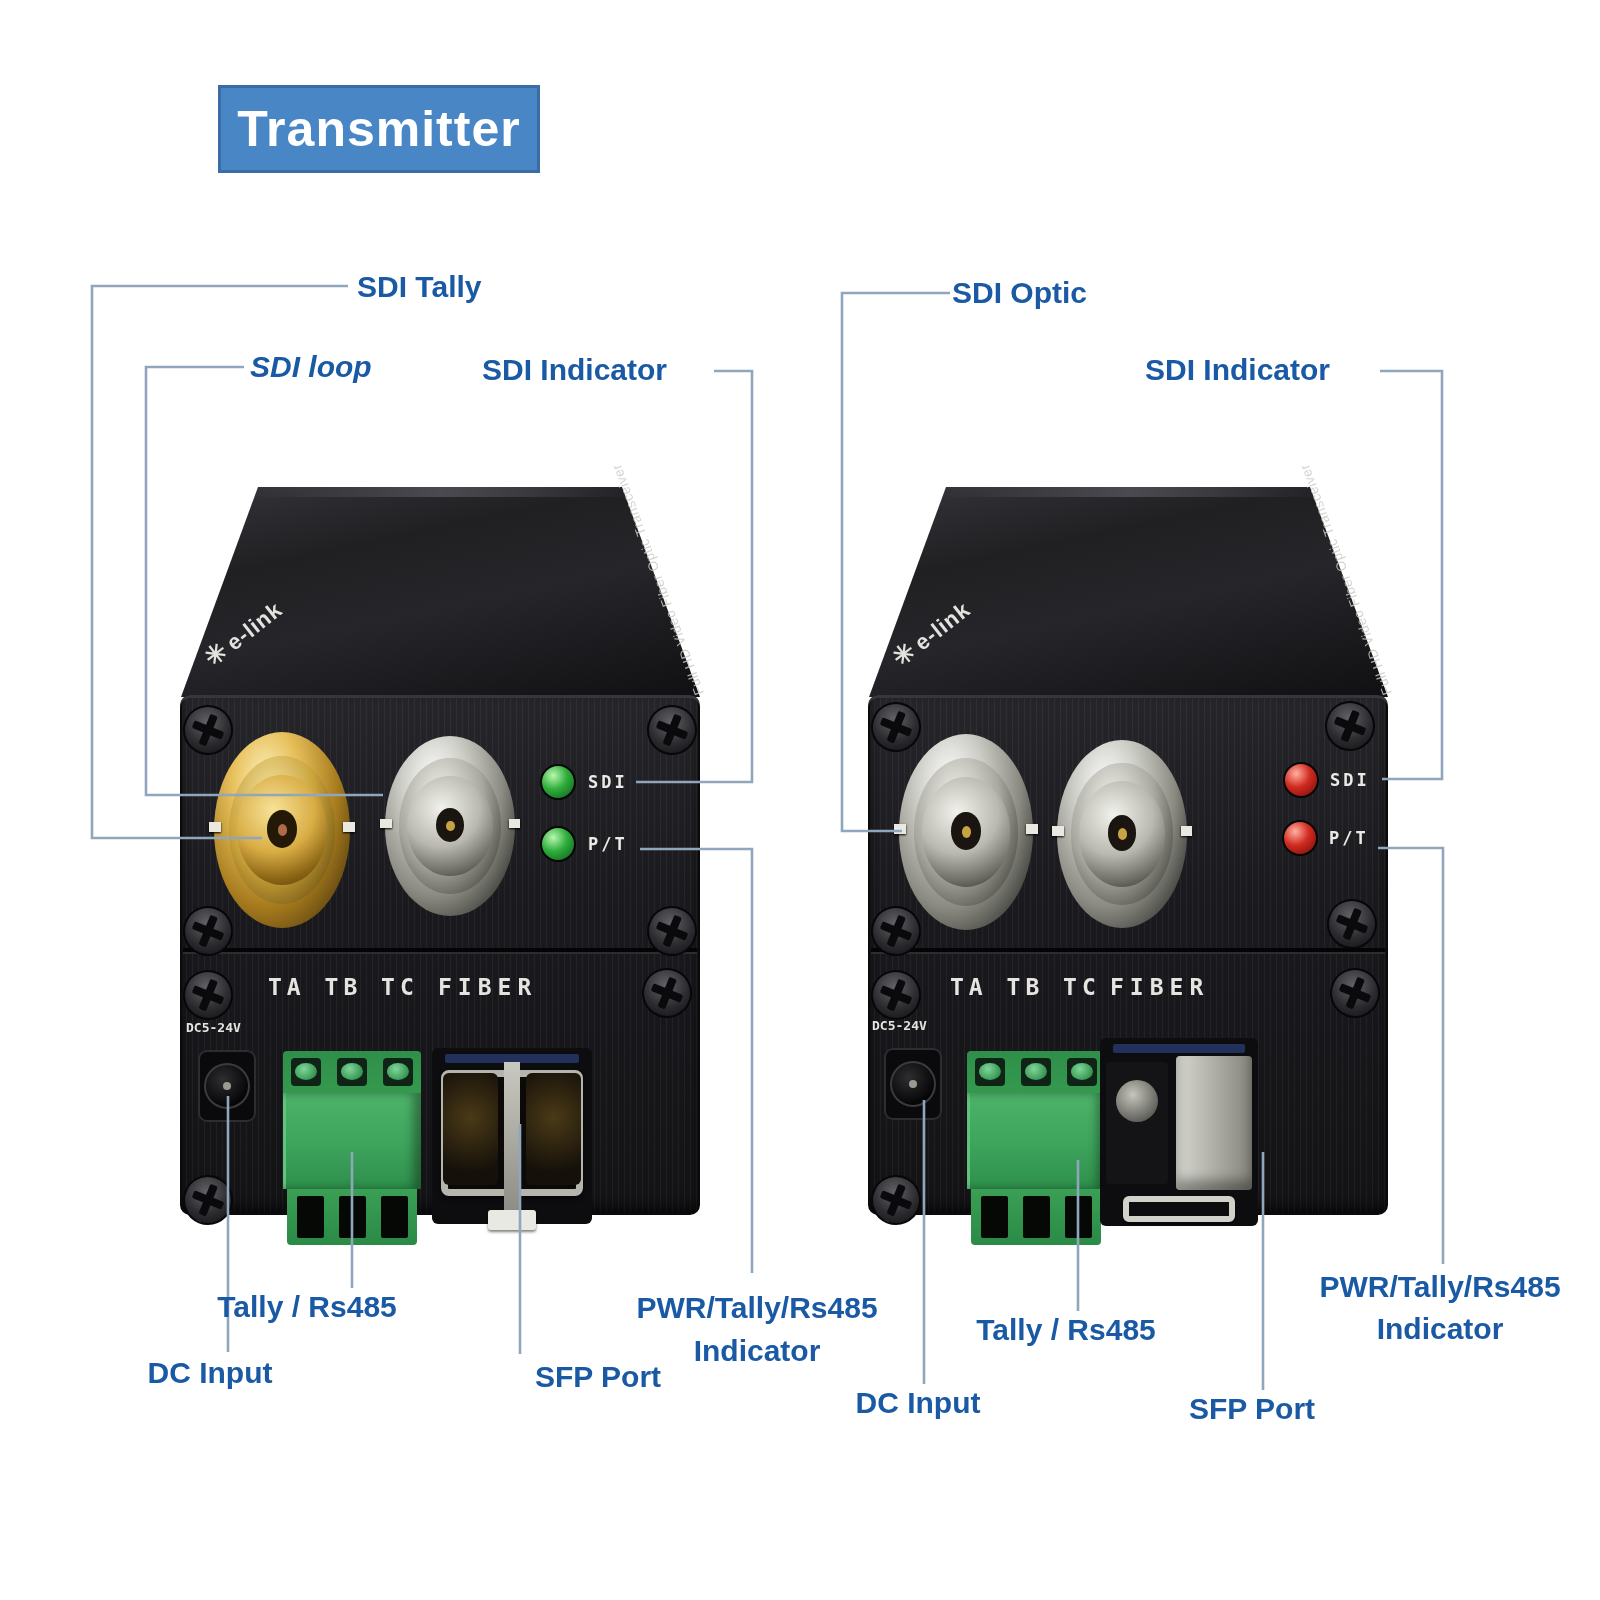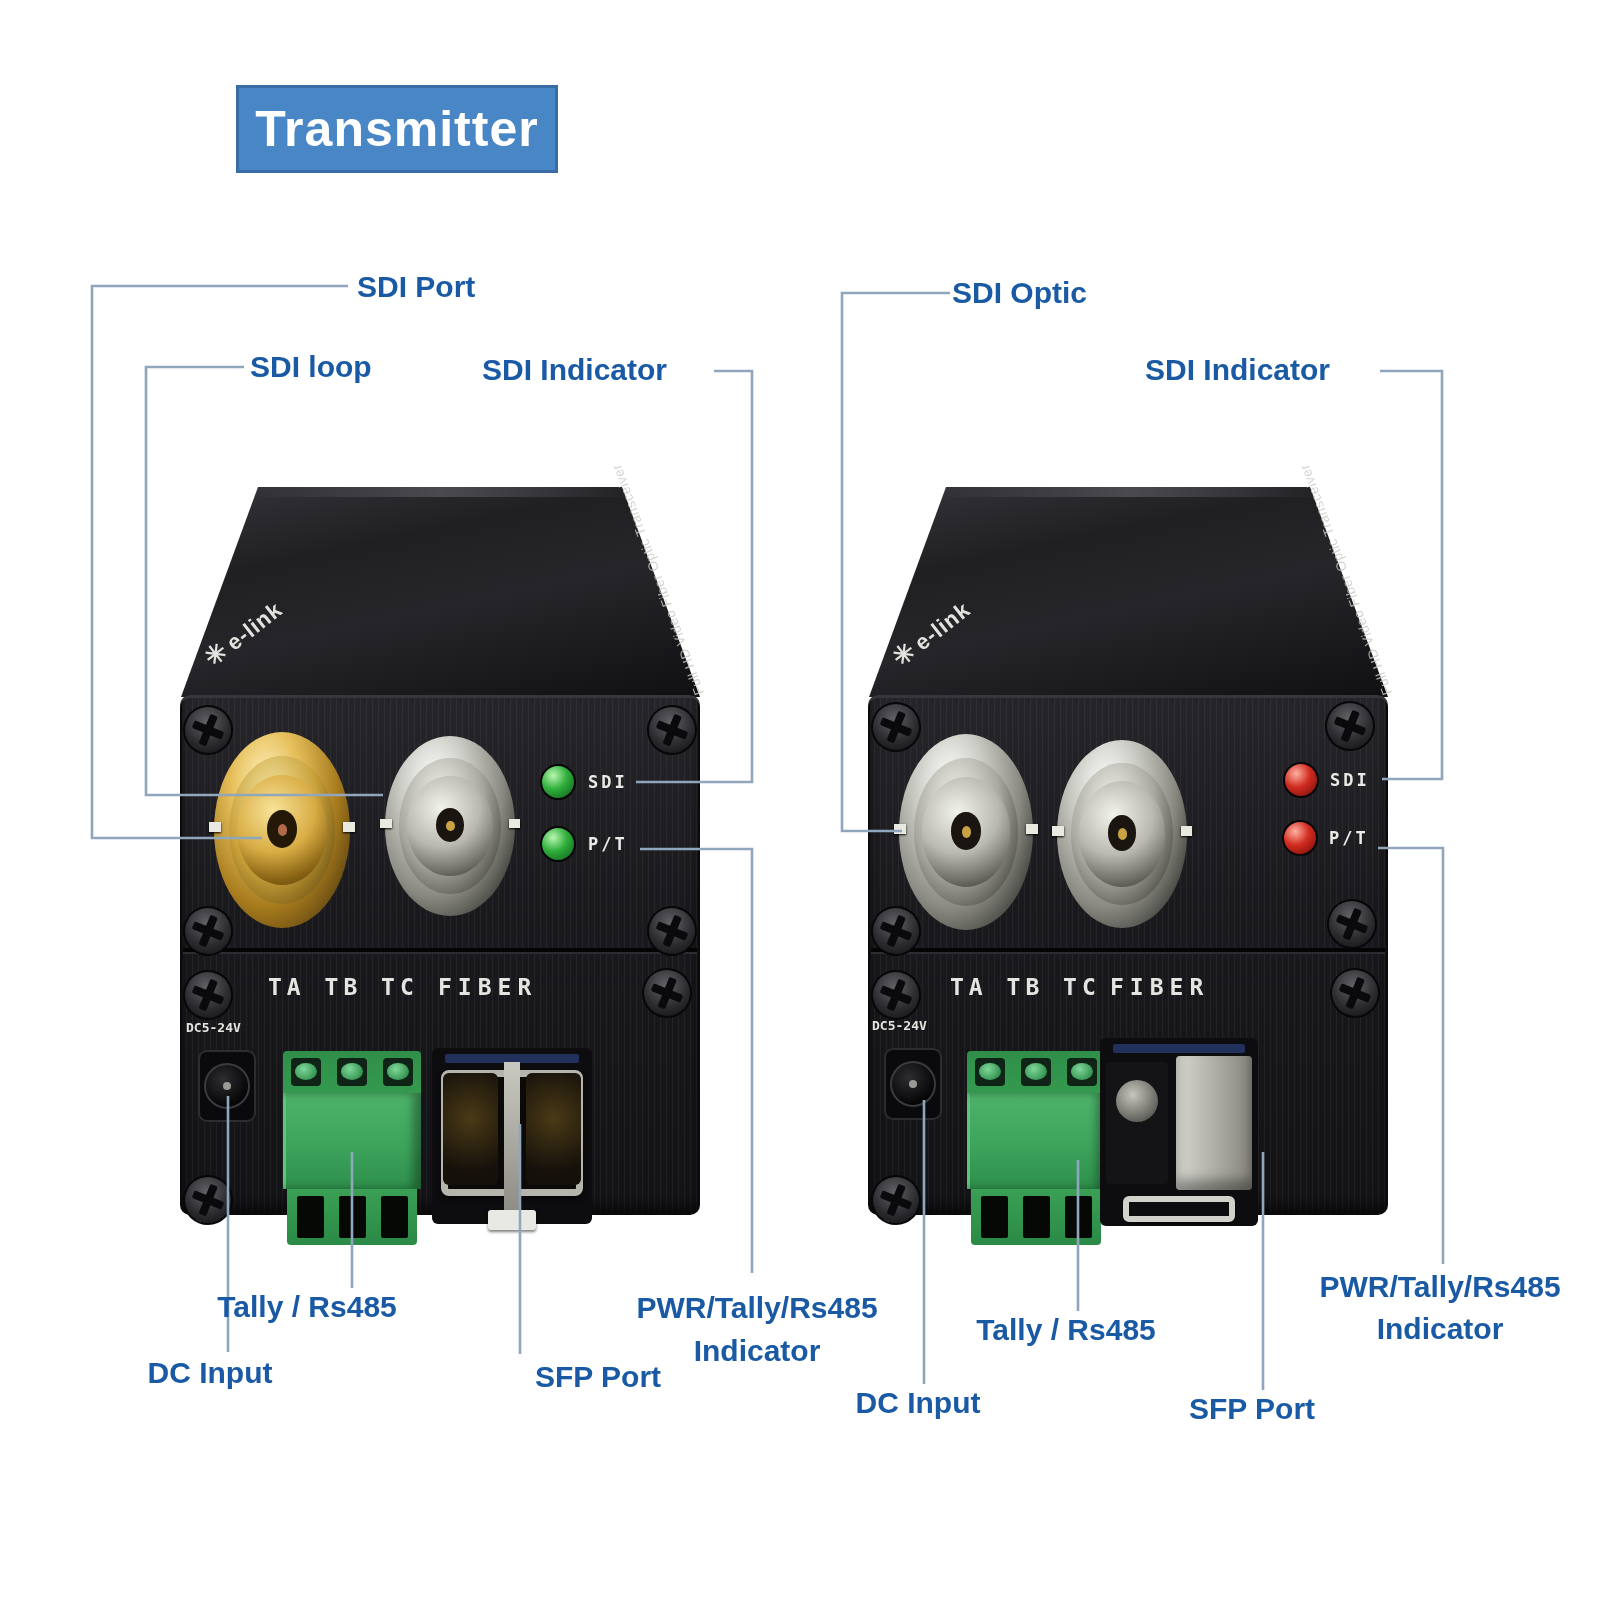--- a/index.html
+++ b/index.html
@@ -112,40 +112,40 @@
      font-size:13.5px;letter-spacing:.5px;transform:rotate(-110deg);white-space:nowrap;}
 
   .lines{position:absolute;left:0;top:0;z-index:5;}
   .lines path{stroke:#8fa6bd;stroke-width:2.6;fill:none;}
 </style>
 </head>
 <body>
 
 <div class="stage">
 
-  <div class="banner" style="left:236px;top:85px;width:322px;height:88px;">Transmitter</div>
+  <div class="banner" style="left:218px;top:85px;width:322px;height:88px;">Transmitter</div>
 
   <svg class="lines" width="1600" height="1600" viewBox="0 0 1600 1600">
     <path d="M348,286 H92 V838 H262"></path>
     <path d="M244,367 H146 V795 H383"></path>
     <path d="M714,371 H752 V782 H636"></path>
     <path d="M640,849 H752 V1273"></path>
     <path d="M228,1096 V1352"></path>
     <path d="M352,1152 V1288"></path>
     <path d="M520,1124 V1354"></path>
     <path d="M950,293 H842 V831 H902"></path>
     <path d="M1380,371 H1442 V779 H1382"></path>
     <path d="M1378,848 H1443 V1264"></path>
     <path d="M924,1100 V1384"></path>
     <path d="M1078,1160 V1311"></path>
     <path d="M1263,1152 V1390"></path>
   </svg>
 
-  <div class="lbl" style="left:357px;top:270px;">SDI Port</div>
-  <div class="lbl" style="left:250px;top:350px;">SDI loop</div>
+  <div class="lbl" style="left:357px;top:270px;">SDI Tally</div>
+  <div class="lbl" style="left:250px;top:350px;font-style:italic;">SDI loop</div>
   <div class="lbl" style="left:482px;top:353px;">SDI Indicator</div>
   <div class="lbl c" style="left:187px;top:1290px;width:240px;">Tally / Rs485</div>
   <div class="lbl c" style="left:130px;top:1356px;width:160px;">DC Input</div>
   <div class="lbl c" style="left:518px;top:1360px;width:160px;">SFP Port</div>
   <div class="lbl c" style="left:617px;top:1291px;width:280px;">PWR/Tally/Rs485</div>
   <div class="lbl c" style="left:617px;top:1334px;width:280px;">Indicator</div>
 
   <div class="lbl" style="left:952px;top:276px;">SDI Optic</div>
   <div class="lbl" style="left:1145px;top:353px;">SDI Indicator</div>
   <div class="lbl c" style="left:946px;top:1313px;width:240px;">Tally / Rs485</div>

